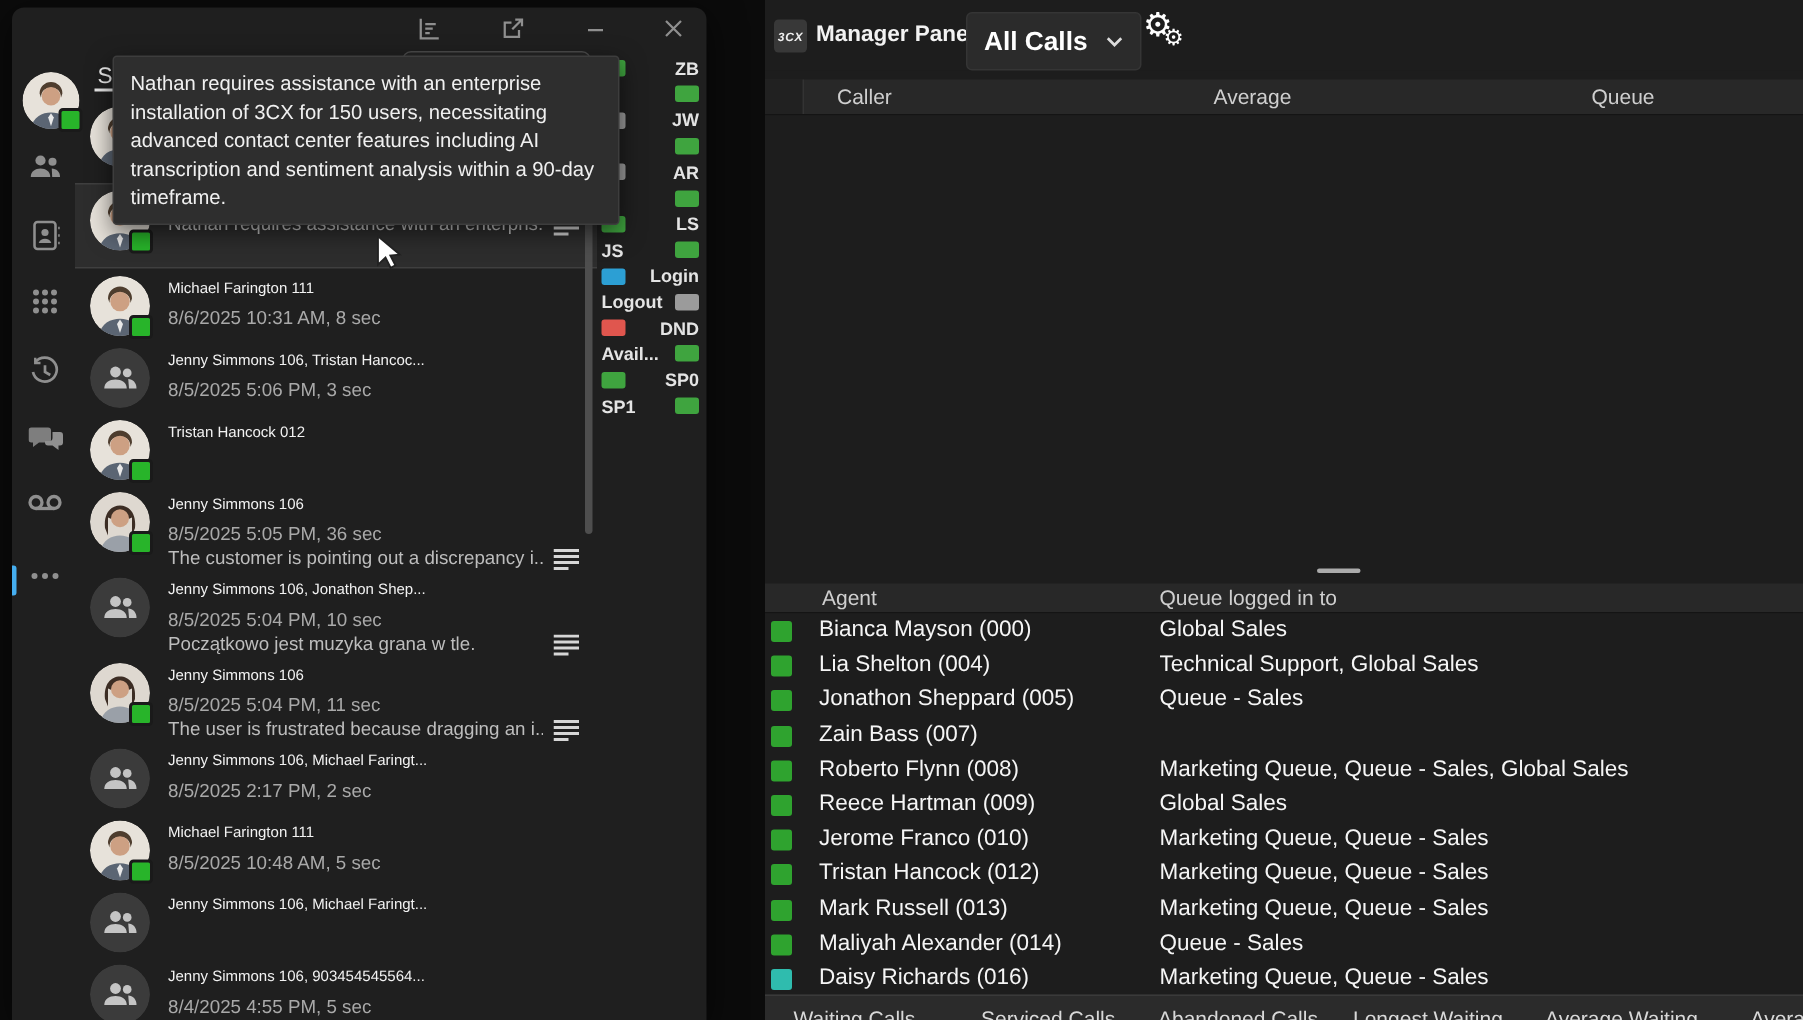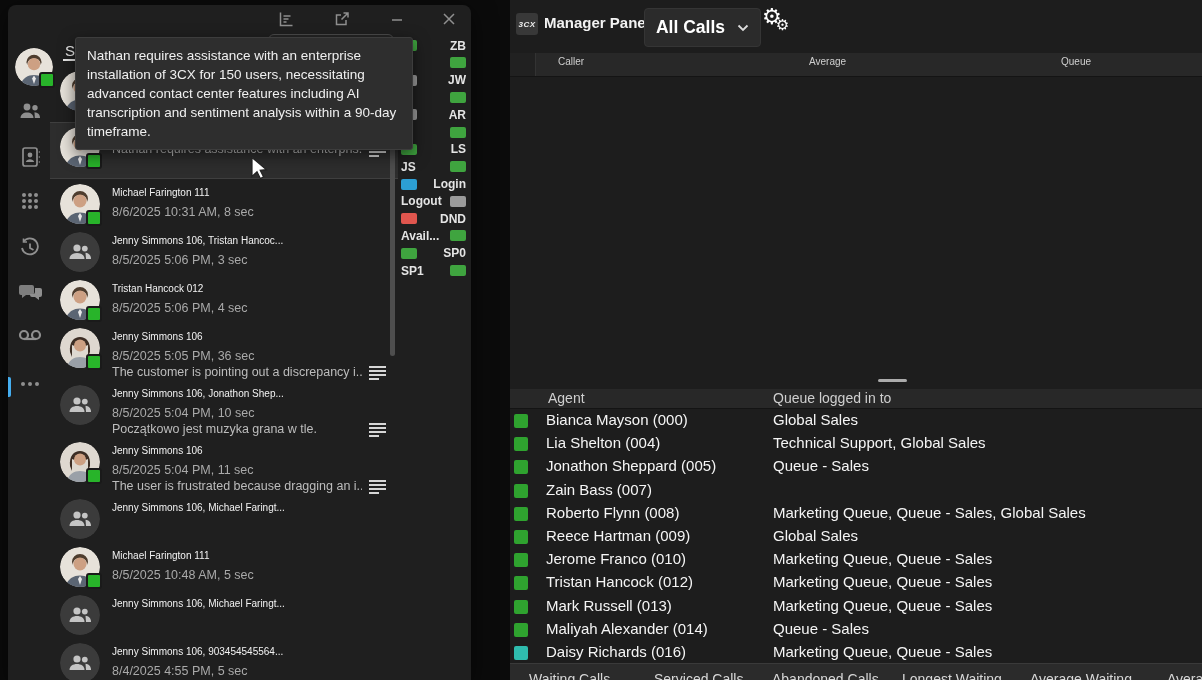--- a/index.html
+++ b/index.html
@@ -54,21 +54,21 @@
            display:flex;align-items:center;justify-content:center;font-size:8px;font-weight:700;
            font-style:italic;color:#efefef;letter-spacing:.5px;}
   .mp-title{position:absolute;left:34px;top:14px;font-size:15px;font-weight:600;color:#f2f2f2;}
   .mp-filter{position:absolute;left:134px;top:8px;width:115px;height:37px;background:#2b2b2b;border:1px solid #353535;
              border-radius:4px;display:flex;align-items:center;justify-content:center;gap:12px;
              font-size:17.5px;font-weight:600;color:#fff;cursor:default;}
   .mp-gears{position:absolute;left:252px;top:6px;color:#fff;font-size:22px;line-height:22px;}
   .mp-gears .g2{font-size:15px;position:relative;left:-6px;top:6px;}
   .mp-callshdr{position:absolute;left:0;top:53px;width:100%;height:23px;background:#282828;border-bottom:1px solid #141414;}
   .mp-callshdr .stub{position:absolute;left:0;top:0;width:25px;height:100%;background:#212121;border-right:1px solid #333;}
-  .col-hdr{position:absolute;top:3px;font-size:10px;color:#cfcfcf;white-space:nowrap;}
+  .col-hdr{position:absolute;top:3px;font-size:14px;color:#cfcfcf;white-space:nowrap;}
   .mp-divider{position:absolute;left:0;top:366px;width:100%;height:23px;}
   .mp-handle{position:absolute;left:368px;top:13px;width:29px;height:3px;border-radius:2px;background:#ababab;}
   .mp-agentshdr{position:absolute;left:0;top:389px;width:100%;height:19px;background:#282828;border-bottom:1px solid #141414;}
   .mp-agentshdr .col-hdr{top:1px;font-size:14px;}
   .agents-rows{position:absolute;left:0;top:410px;width:100%;height:253px;overflow:hidden;}
   .agent-row{position:relative;height:23.2px;}
   .ag-sq{position:absolute;left:4px;top:4px;width:14px;height:14px;border-radius:2px;}
   .ag-name{position:absolute;left:36px;top:1px;font-size:15px;color:#f5f5f5;white-space:nowrap;}
   .ag-queues{position:absolute;left:263px;top:1px;font-size:15px;color:#f5f5f5;white-space:nowrap;}
   .stats-bar{position:absolute;left:0;top:663px;width:100%;height:30px;background:#2b2b2b;border-top:1px solid #3a3a3a;}
@@ -253,21 +253,20 @@
               <svg class="avatar-circ" viewBox="0 0 40 40">
                 <circle cx="20" cy="20" r="20" fill="#e7e2da"></circle>
                 <path d="M12 15a8 8 0 0 1 16 0l-1 3c0-4-2.2-7-7-7s-7 3-7 7z" fill="#4e3d2e"></path>
                 <circle cx="20" cy="17" r="6.5" fill="#cda083"></circle>
                 <path d="M6 40c1-8.5 8-11.5 14-11.5S33 31.5 34 40z" fill="#5b6573"></path>
                 <path d="M20 29l-2 3 2 6 2-6z" fill="#e8e8e8"></path>
               </svg>
               <span class="presence"></span>
             </span>
             <div class="cr-name">Tristan Hancock 012</div>
-            <div class="cr-meta">8/5/2025 5:06 PM, 4 sec</div>
           </div>
           <div class="call-row" style="height: 57px;">
             <span class="cr-avatar">
               <svg class="avatar-circ" viewBox="0 0 40 40">
                 <circle cx="20" cy="20" r="20" fill="#ded8d0"></circle>
                 <path d="M10 24c-1-10 4-15 10-15s11 5 10 15l-2 5V17c-5 2.5-11 2.5-16 0v12z" fill="#3c2d24"></path>
                 <circle cx="20" cy="17.5" r="6" fill="#cda083"></circle>
                 <path d="M7 40c1-8 7.5-11 13-11s12 3 13 11z" fill="#9aa0a8"></path>
               </svg>
               <span class="presence"></span>
@@ -336,20 +335,21 @@
                 <circle cx="20" cy="20" r="20" fill="#3b3b3b"></circle>
                 <g fill="#c4c4c4">
                   <circle cx="17" cy="16" r="3.6"></circle>
                   <path d="M9.5 27c0-4 3.4-6 7.5-6s7.5 2 7.5 6z"></path>
                   <circle cx="24.8" cy="16.6" r="2.9"></circle>
                   <path d="M25.5 20.7c3 .3 5.5 2.2 5.5 6.3h-5"></path>
                 </g>
               </svg>
             </span>
             <div class="cr-name">Jenny Simmons 106, Michael Faringt...</div>
+            <div class="cr-meta">8/5/2025 2:17 PM, 2 sec</div>
           </div>
           <div class="call-row" style="height: 48px;">
             <span class="cr-avatar">
               <svg class="avatar-circ" viewBox="0 0 40 40">
                 <circle cx="20" cy="20" r="20" fill="#e7e2da"></circle>
                 <path d="M12 15a8 8 0 0 1 16 0l-1 3c0-4-2.2-7-7-7s-7 3-7 7z" fill="#4e3d2e"></path>
                 <circle cx="20" cy="17" r="6.5" fill="#cda083"></circle>
                 <path d="M6 40c1-8.5 8-11.5 14-11.5S33 31.5 34 40z" fill="#5b6573"></path>
                 <path d="M20 29l-2 3 2 6 2-6z" fill="#e8e8e8"></path>
               </svg>

